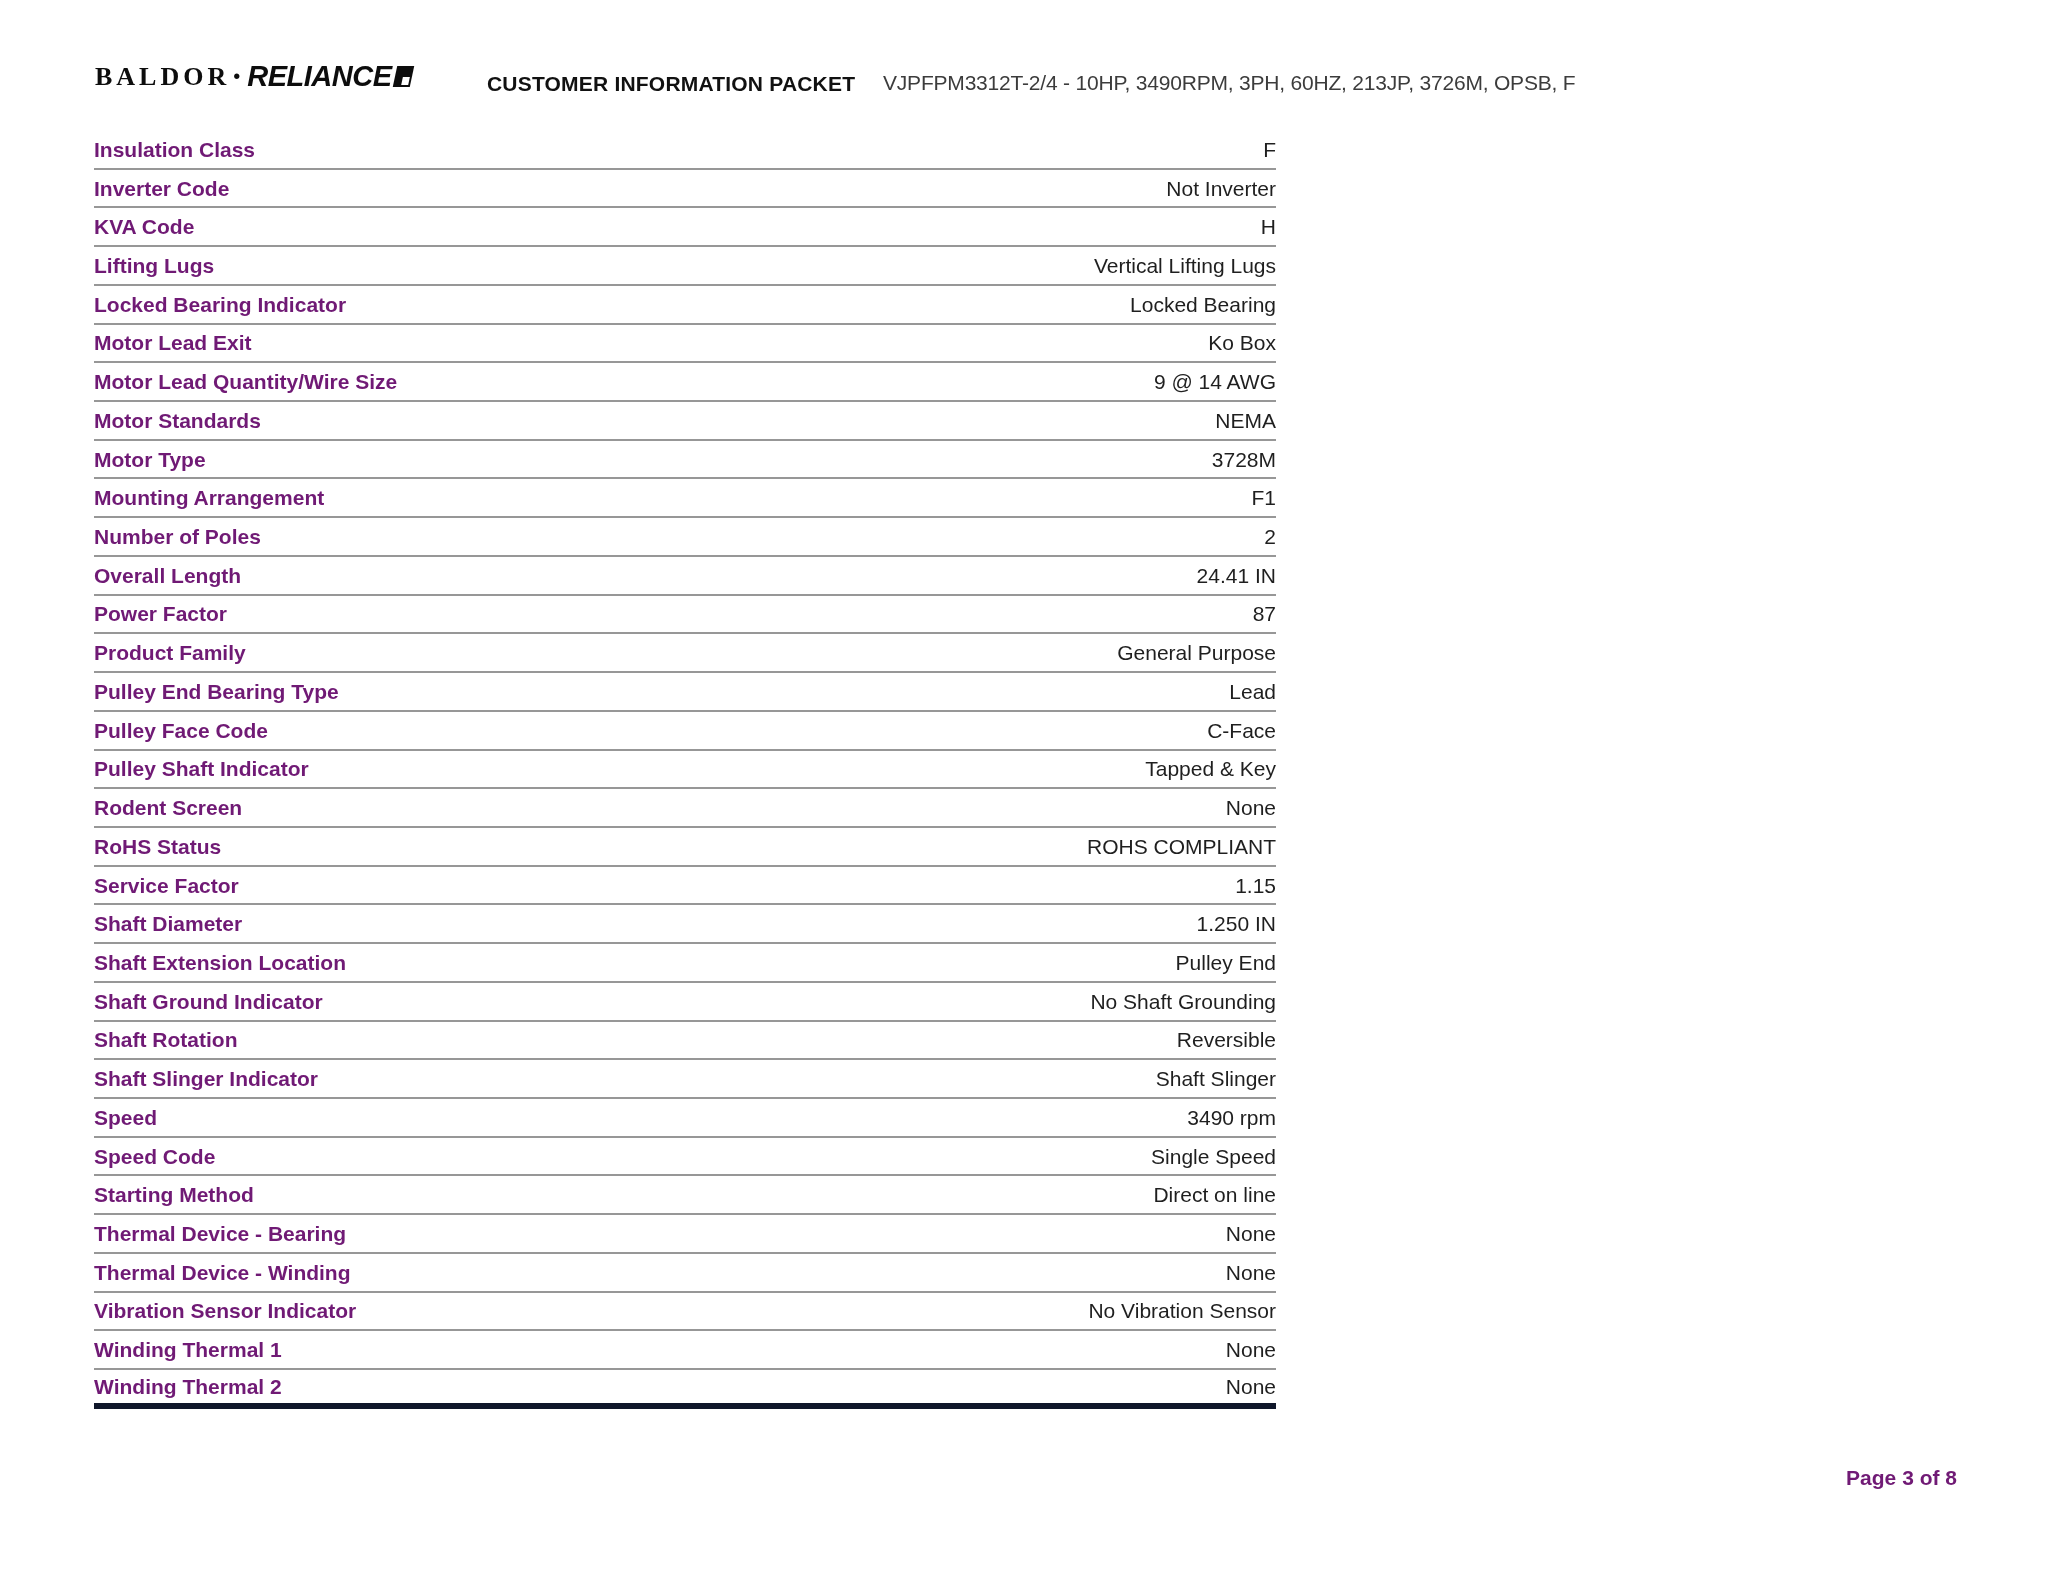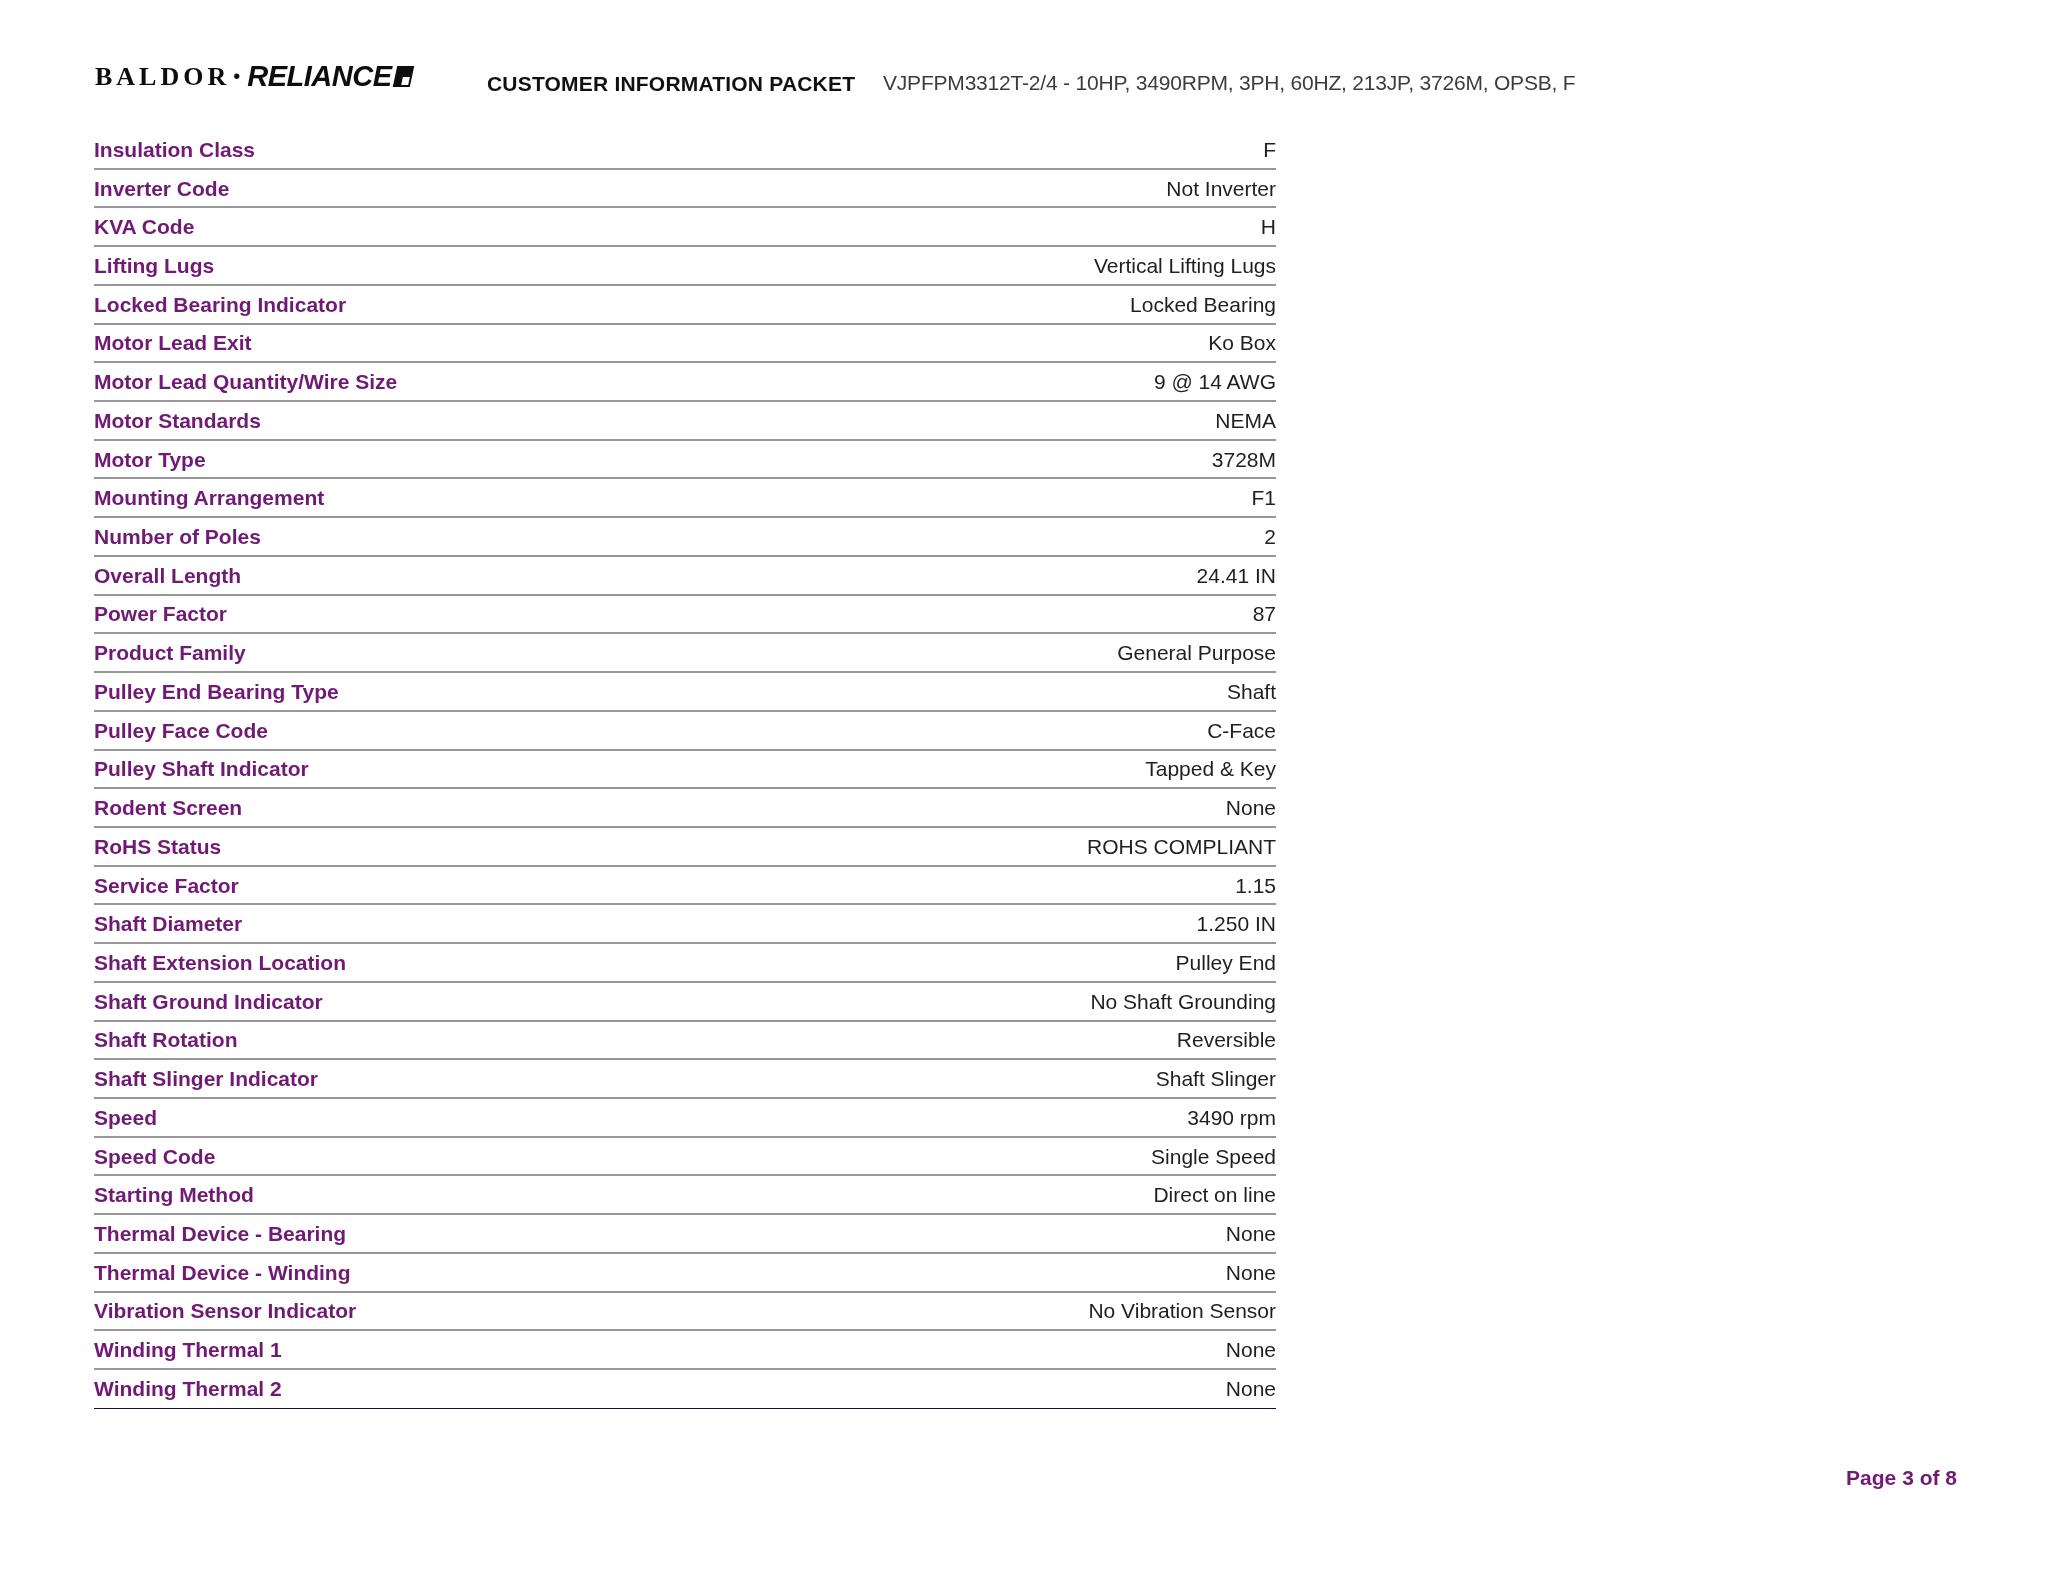--- a/index.html
+++ b/index.html
@@ -88,21 +88,21 @@
   .spec-row {
     display: flex;
     justify-content: space-between;
     align-items: center;
     height: 38.73px;
     box-sizing: border-box;
     border-bottom: 2px solid #979797;
     padding-top: 1px;
   }
   .spec-row.last-row {
-    border-bottom: 1px solid #0f172a;
+    border-bottom: 6px solid #0f172a;
   }
   .spec-label {
     font-weight: 700;
     font-size: 21px;
     color: #701a75;
     white-space: nowrap;
   }
   .spec-value {
     font-size: 21px;
     color: #1f1f1f;
@@ -188,21 +188,21 @@
       <div class="spec-row">
     <span class="spec-label">Power Factor</span>
     <span class="spec-value">87</span>
   </div>
       <div class="spec-row">
     <span class="spec-label">Product Family</span>
     <span class="spec-value">General Purpose</span>
   </div>
       <div class="spec-row">
     <span class="spec-label">Pulley End Bearing Type</span>
-    <span class="spec-value">Shaft</span>
+    <span class="spec-value">Lead</span>
   </div>
       <div class="spec-row">
     <span class="spec-label">Pulley Face Code</span>
     <span class="spec-value">C-Face</span>
   </div>
       <div class="spec-row">
     <span class="spec-label">Pulley Shaft Indicator</span>
     <span class="spec-value">Tapped &amp; Key</span>
   </div>
       <div class="spec-row">

